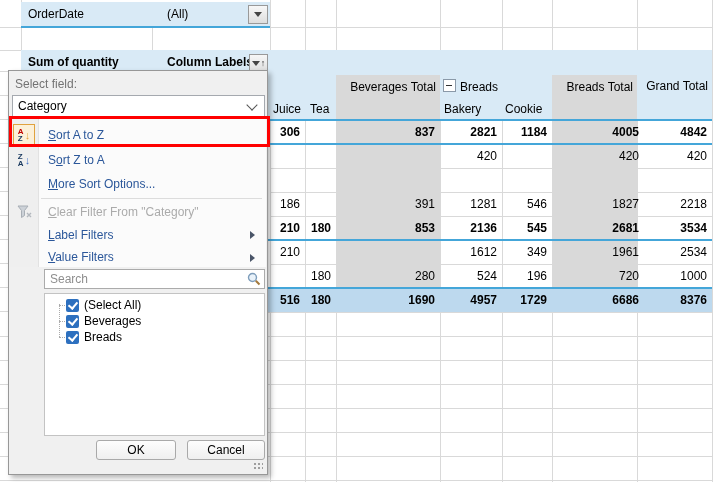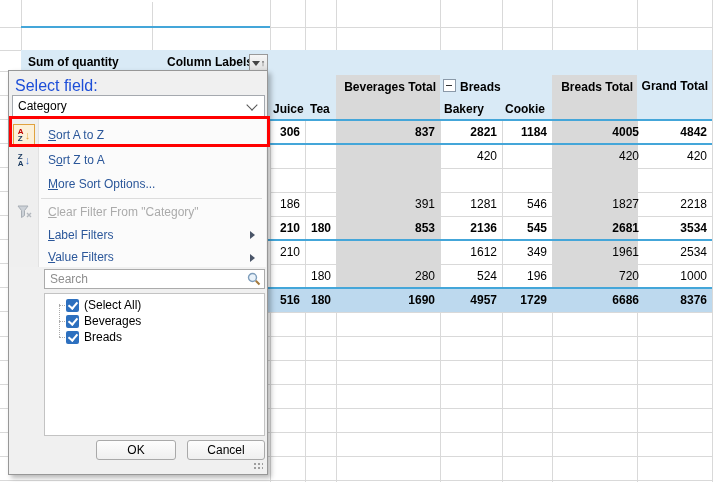--- a/index.html
+++ b/index.html
@@ -23,37 +23,37 @@
        border-top:5px solid #444}
   .upA{font-size:9px;line-height:9px;color:#333;margin-left:1px;font-weight:bold}
   
   .tbl{position:absolute;left:21px;top:50px;width:691px;height:262px;z-index:2}
   .hdr{position:absolute;left:0;width:691px;background:#D9EAF6}
   .grayblk{position:absolute;background:#D9D9D9;z-index:2}
   .gtrow{position:absolute;left:0;top:238px;width:691px;height:24px;background:#BDD9EE;z-index:2}
   .grl{position:absolute;height:1px;background:#D9D9D9;z-index:3}
   .vcl{position:absolute;width:1px;top:70px;height:168px;background:#D9D9D9;z-index:3}
   .bluel{position:absolute;left:0;width:691px;height:2px;background:#44A6D9;z-index:4}
-  .htext{position:absolute;font-size:12px;font-weight:bold;z-index:6;box-sizing:border-box}
+  .htext{position:absolute;font-size:12px;font-weight:normal;z-index:6;box-sizing:border-box}
   .rightal{text-align:right;padding-right:4px}
   .cbox{display:inline-block;width:11px;height:11px;border:1px solid #8A99A8;background:#fff;
         vertical-align:-1px;margin-right:4px;position:relative}
   .cbox i{position:absolute;left:2px;top:5px;width:6px;height:1px;background:#333}
   .drow{position:absolute;left:249px;width:442px;height:24px;z-index:6}
   .dc{position:absolute;top:0;height:24px;line-height:24px;font-size:12px;text-align:right;
       padding-right:5px;box-sizing:border-box}
   .c0{left:0;width:35px}.c1{left:35px;width:31px}.c2{left:66px;width:104px}.c3{left:170px;width:62px}
   .c4{left:232px;width:50px}.c5{left:289px;width:85px}.c6{left:367px;width:75px}
   .b .dc{font-weight:bold}
   .sumlab{position:absolute;left:7px;top:0;height:25px;line-height:25px;font-size:12px;font-weight:bold;z-index:6}
   .collab{position:absolute;left:146px;top:0;height:25px;line-height:25px;font-size:12px;font-weight:bold;z-index:6}
   
   .panel{position:absolute;left:8px;top:70px;width:260px;height:405px;background:#F0F0F0;
          border:1px solid #979797;box-sizing:border-box;z-index:5;box-shadow:3px 3px 5px rgba(0,0,0,.28)}
-  .sf{position:absolute;left:6px;top:6px;font-size:16px;color:#1d4ed8}
+  .sf{position:absolute;left:6px;top:6px;font-size:12px;color:#737373}
   .combo{position:absolute;left:3px;top:24px;width:253px;height:22px;background:#fff;
          border:1px solid #A5A9AF;box-sizing:border-box;font-size:12px;line-height:20px;padding-left:5px}
   .chev{position:absolute;right:8px;top:5px;width:7px;height:7px;border-right:1px solid #555;
         border-bottom:1px solid #555;transform:rotate(45deg)}
   .menu{position:absolute;left:1px;top:47px;width:256px;height:149px;background:#FBFBFB}
   .gutter{position:absolute;left:0;top:0;width:28px;height:100%;background:#EFEFEF;border-right:1px solid #E2E2E2}
   .mi{position:absolute;left:0;width:100%;height:24px;display:flex;align-items:center}
   .mi .lbl{margin-left:38px;font-size:12px;color:#2B579A;white-space:nowrap}
   .mi.dis .lbl{color:#ABABAB}
   .u{text-decoration:underline}
@@ -109,20 +109,27 @@
   <div class="lstrip"></div>
   <div class="bstrip"></div>
   <div class="vl" style="left:270px;top:312px;height:170px"></div>
   <div class="vl" style="left:305px;top:312px;height:170px"></div>
   <div class="vl" style="left:336px;top:312px;height:170px"></div>
   <div class="vl" style="left:440px;top:312px;height:170px"></div>
   <div class="vl" style="left:502px;top:312px;height:170px"></div>
   <div class="vl" style="left:552px;top:312px;height:170px"></div>
   <div class="vl" style="left:637px;top:312px;height:170px"></div>
 
+  <div class="r1">
+    <span class="lab">OrderDate</span>
+    <span class="val">(All)</span>
+    <div class="fbtn" style="left:227px;top:3px;width:20px;height:19px">
+      <span class="tri"></span>
+    </div>
+  </div>
   <div class="r1line"></div>
 
   <div class="tbl">
     <div class="hdr" style="top:0;height:25px"></div>
     <div class="hdr" style="top:25px;height:25px"></div>
     <div class="hdr" style="top:50px;height:20px"></div>
     <div class="grayblk" style="left:315px;top:25px;width:104px;height:213px"></div>
     <div class="grayblk" style="left:531px;top:25px;width:85px;height:213px"></div>
     <div class="gtrow"></div>
 

